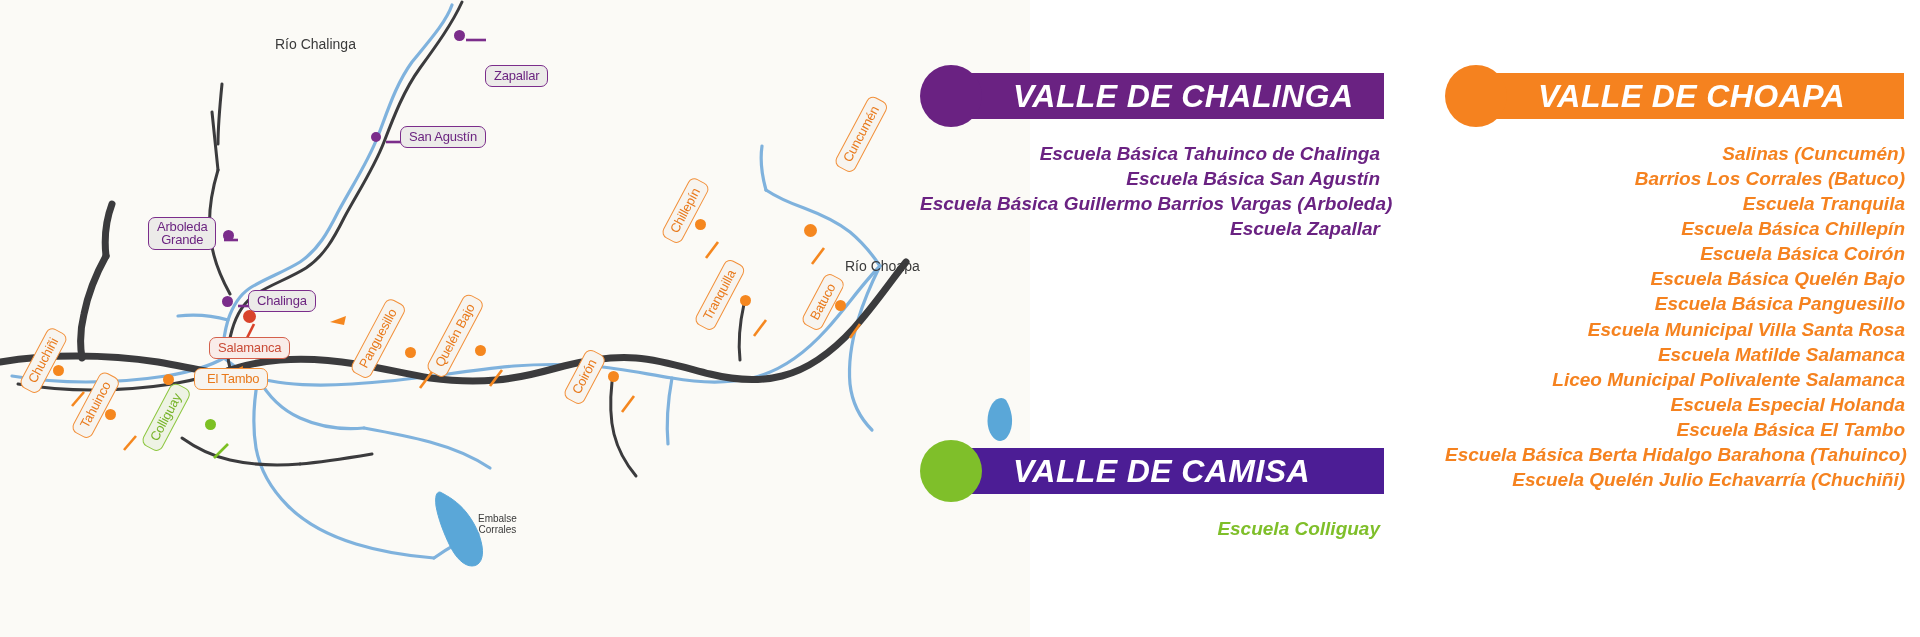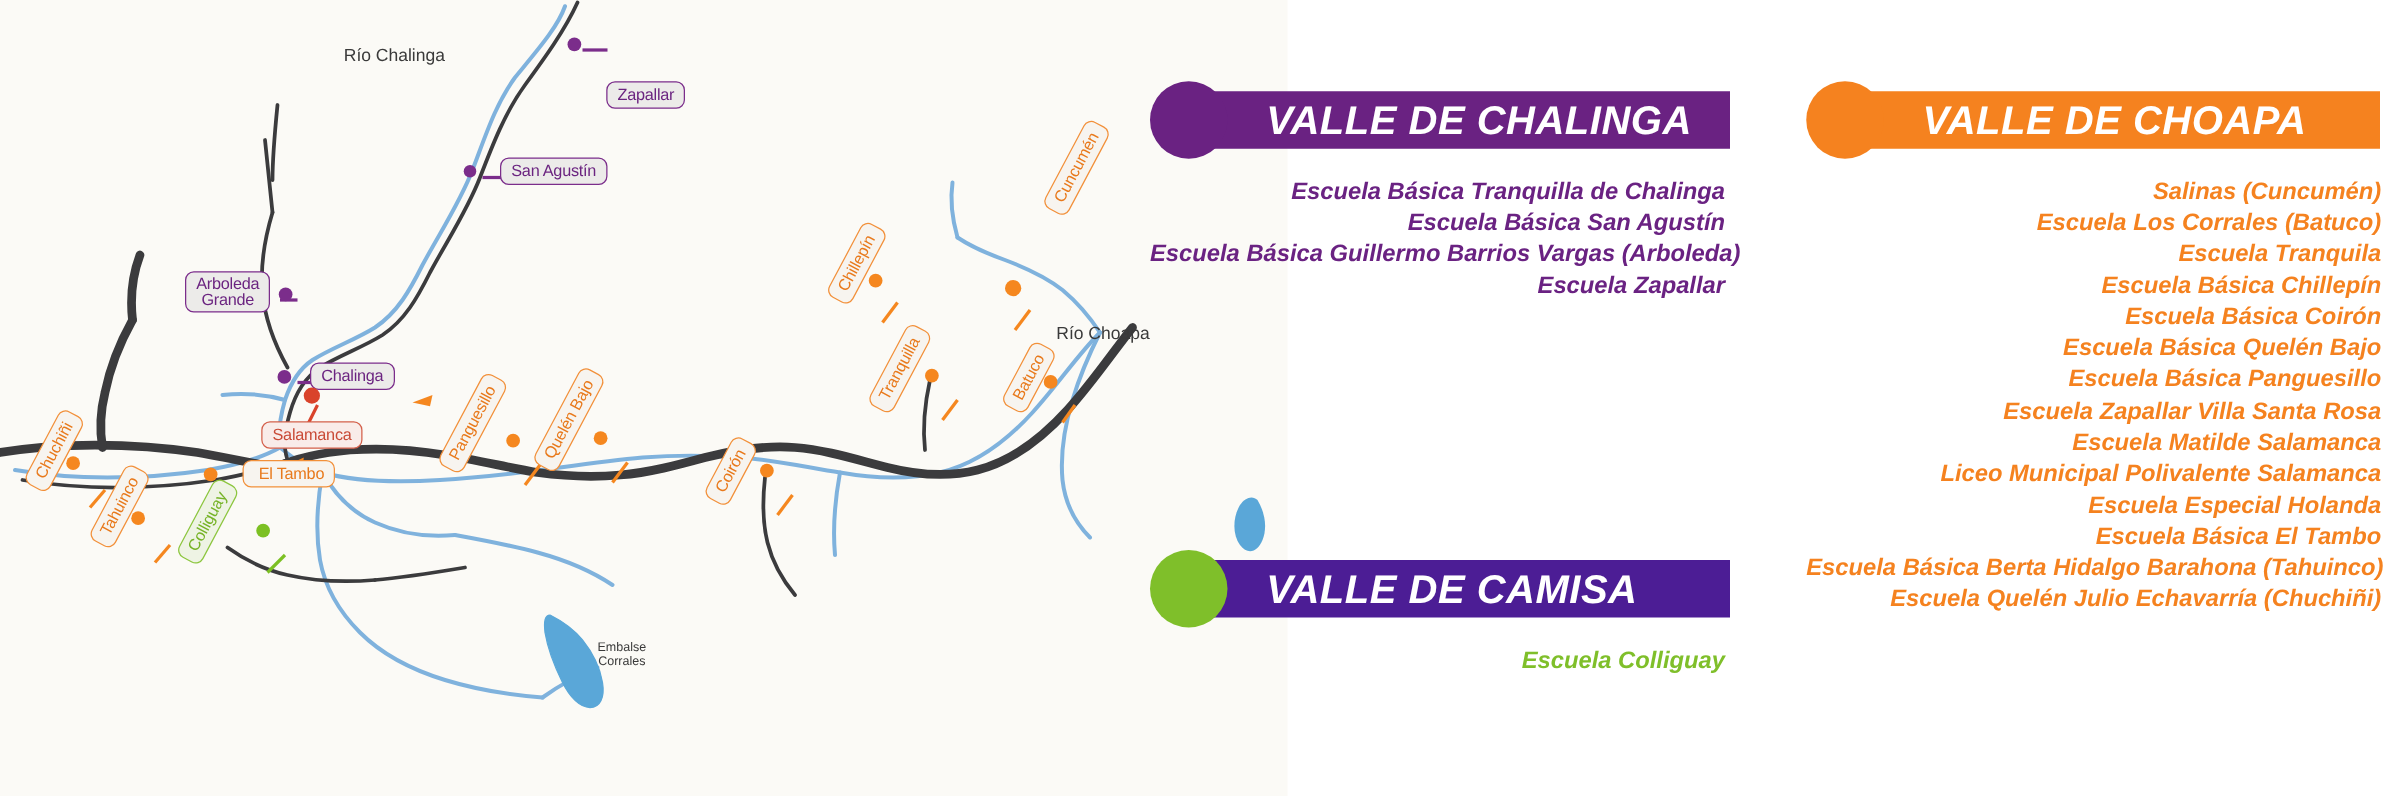--- a/index.html
+++ b/index.html
@@ -236,21 +236,21 @@
   </div>
 
   <div class="valley-block" id="chalinga-block">
     <div class="valley-head">
       <div class="valley-bar">
         <span>VALLE DE CHALINGA</span>
       </div>
       <div class="valley-circle"></div>
     </div>
     <div class="school-list" id="chalinga-list">
-        <div>Escuela Básica Tranquilla de Chalinga</div>
+        <div>Escuela Básica Tahuinco de Chalinga</div>
         <div>Escuela Básica San Agustín</div>
         <div>Escuela Básica Guillermo Barrios Vargas (Arboleda)</div>
         <div>Escuela Zapallar</div>
       </div>
   </div>
 
   <div class="valley-block" id="camisa-block">
     <div class="valley-head">
       <div class="valley-bar">
         <span>VALLE DE CAMISA</span>
@@ -264,27 +264,27 @@
 
   <div class="valley-block" id="choapa-block">
     <div class="valley-head">
       <div class="valley-bar">
         <span>VALLE DE CHOAPA</span>
       </div>
       <div class="valley-circle"></div>
     </div>
     <div class="school-list" id="choapa-list">
         <div>Salinas (Cuncumén)</div>
-        <div>Escuela Los Corrales (Batuco)</div>
+        <div>Barrios Los Corrales (Batuco)</div>
         <div>Escuela Tranquila</div>
         <div>Escuela Básica Chillepín</div>
         <div>Escuela Básica Coirón</div>
         <div>Escuela Básica Quelén Bajo</div>
         <div>Escuela Básica Panguesillo</div>
-        <div>Escuela Zapallar Villa Santa Rosa</div>
+        <div>Escuela Municipal Villa Santa Rosa</div>
         <div>Escuela Matilde Salamanca</div>
         <div>Liceo Municipal Polivalente Salamanca</div>
         <div>Escuela Especial Holanda</div>
         <div>Escuela Básica El Tambo</div>
         <div>Escuela Básica Berta Hidalgo Barahona (Tahuinco)</div>
         <div>Escuela Quelén Julio Echavarría (Chuchiñi)</div>
       </div>
   </div>
 
 </div>

